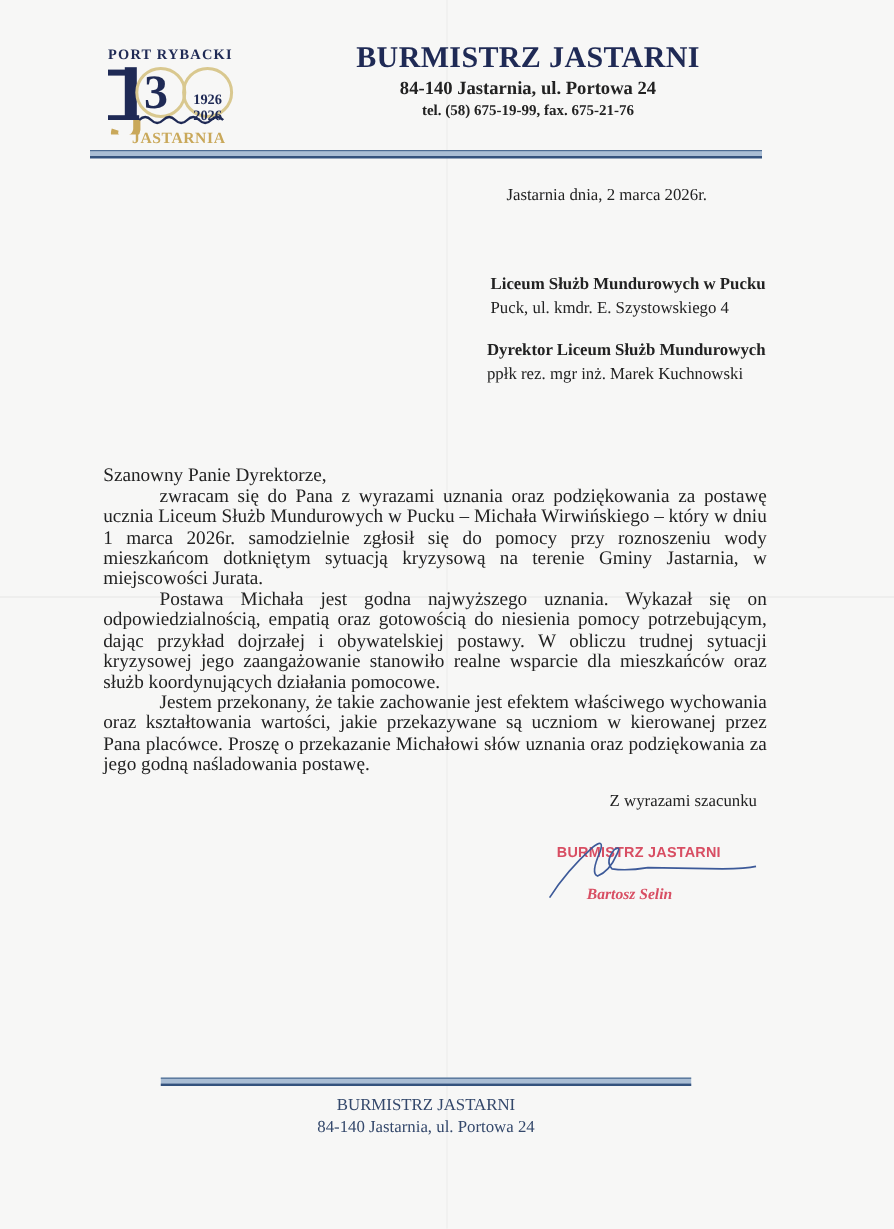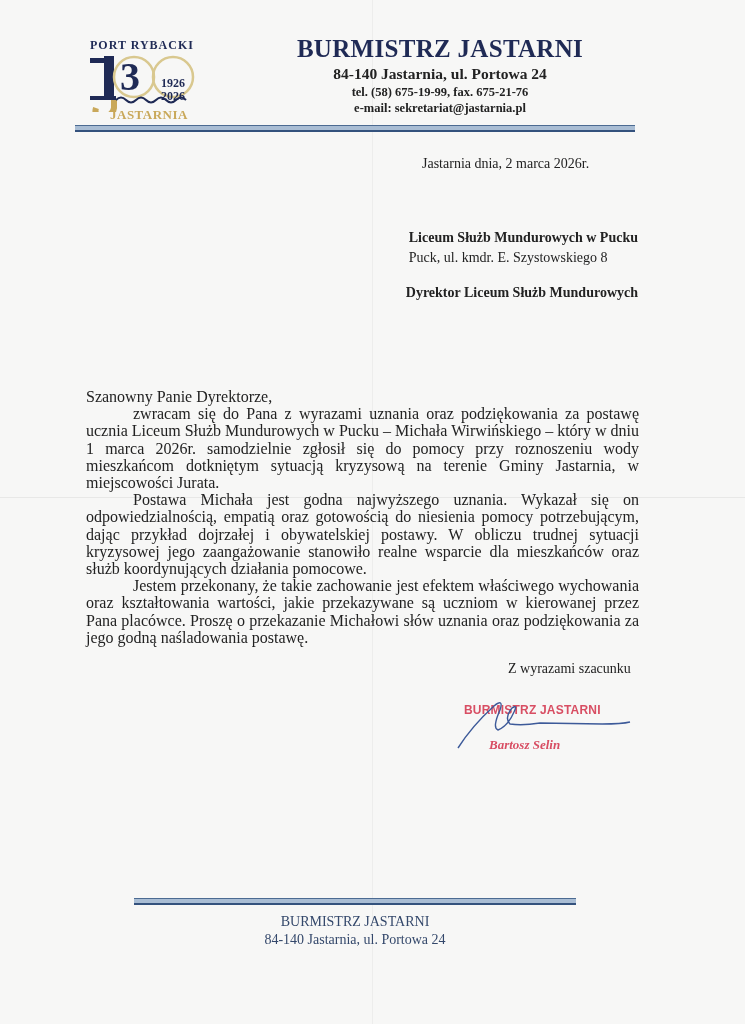--- a/index.html
+++ b/index.html
@@ -74,33 +74,33 @@
   </svg>
   <div class="y1">1926</div>
   <div class="y2">2026</div>
   <div class="jastarnia">JASTARNIA</div>
 </div>
 
 <div class="hdr">
   <div class="title">BURMISTRZ JASTARNI</div>
   <div class="addr">84-140 Jastarnia, ul. Portowa 24</div>
   <div class="tel">tel. (58) 675-19-99, fax. 675-21-76</div>
-  <div class="mail">e-mail: sekretariat@jastarnia.pl</div>
 </div>
 
 <div class="rule top"></div>
 
 <div class="date">Jastarnia dnia, 2 marca 2026r.</div>
 
 <div class="recip r1">
   <b>Liceum Służb Mundurowych w Pucku</b><br>
-  <span>Puck, ul. kmdr. E. Szystowskiego 8</span>
+  <span>Puck, ul. kmdr. E. Szystowskiego 4</span>
 </div>
 <div class="recip r2">
   <b>Dyrektor Liceum Służb Mundurowych</b><br>
+  <span>ppłk rez. mgr inż. Marek Kuchnowski</span>
 </div>
 
 <div class="body">
   <p class="salut">Szanowny Panie Dyrektorze,</p>
   <p>zwracam się do Pana z wyrazami uznania oraz podziękowania za postawę ucznia Liceum Służb Mundurowych w Pucku – Michała Wirwińskiego – który w dniu 1 marca 2026r. samodzielnie zgłosił się do pomocy przy roznoszeniu wody mieszkańcom dotkniętym sytuacją kryzysową na terenie Gminy Jastarnia, w miejscowości Jurata.</p>
   <p>Postawa Michała jest godna najwyższego uznania. Wykazał się on odpowiedzialnością, empatią oraz gotowością do niesienia pomocy potrzebującym, dając przykład dojrzałej i obywatelskiej postawy. W obliczu trudnej sytuacji kryzysowej jego zaangażowanie stanowiło realne wsparcie dla mieszkańców oraz służb koordynujących działania pomocowe.</p>
   <p>Jestem przekonany, że takie zachowanie jest efektem właściwego wychowania oraz kształtowania wartości, jakie przekazywane są uczniom w kierowanej przez Pana placówce. Proszę o przekazanie Michałowi słów uznania oraz podziękowania za jego godną naśladowania postawę.</p>
 </div>
 
 <div class="closing">Z wyrazami szacunku</div>

